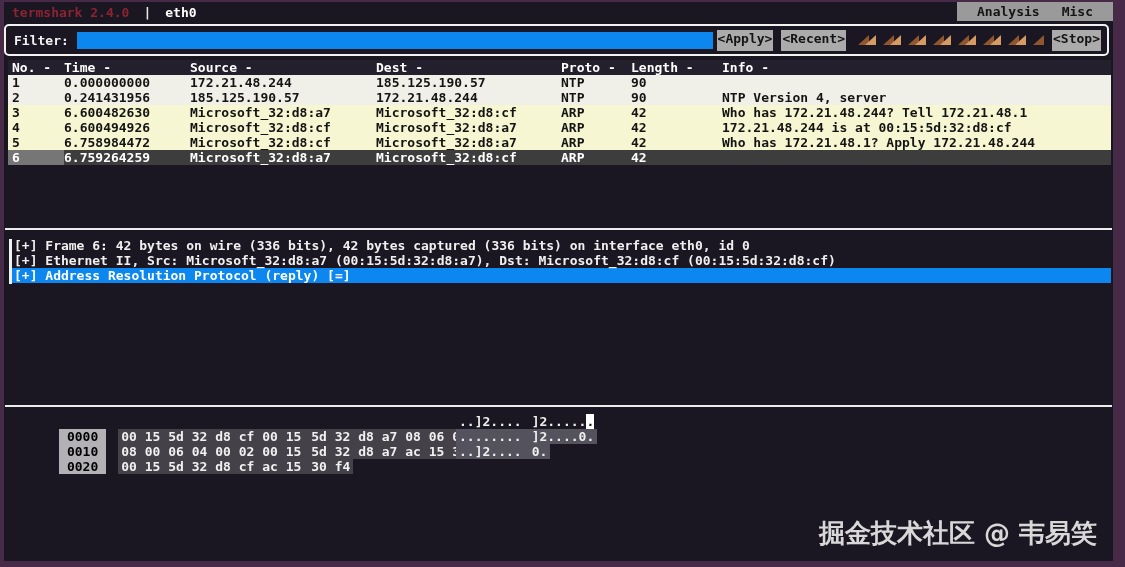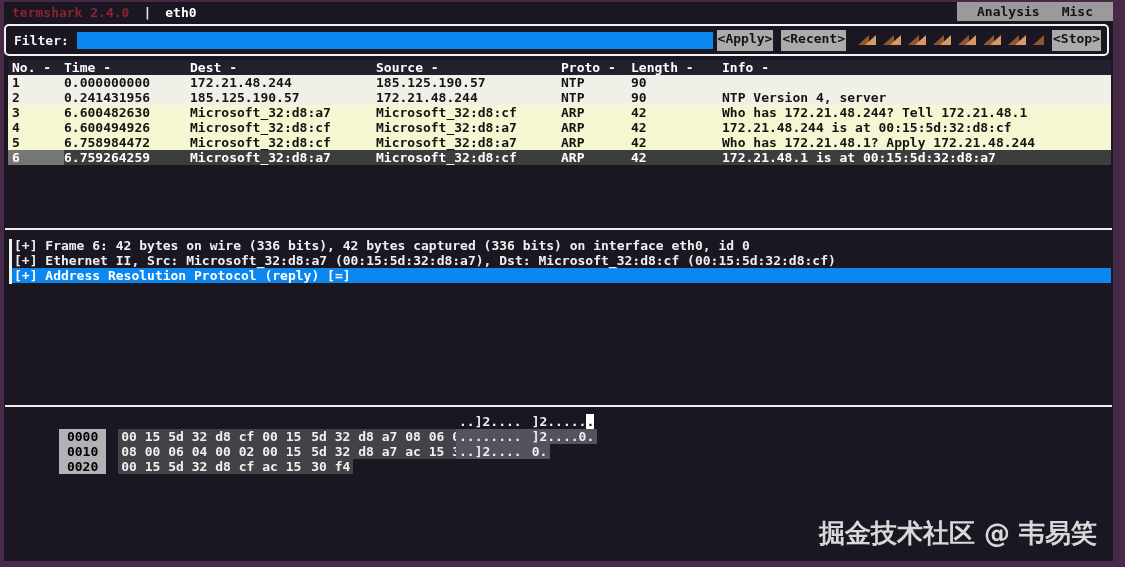--- a/index.html
+++ b/index.html
@@ -146,22 +146,22 @@
           <i class="tri dark"></i>
         </span>
     </span>
     <span class="term-btn btn-stop">&lt;Stop&gt;</span>
   </div>
 
   <div class="plist">
     <div class="pgrid phead">
       <span>No. -</span>
       <span>Time -</span>
+      <span>Source -</span>
       <span>Dest -</span>
-      <span>Source -</span>
       <span>Proto -</span>
       <span>Length -</span>
       <span>Info -</span>
     </div>
 
     <div class="pgrid row-white">
       <span class="cell-no">1</span>
       <span>0.000000000</span>
       <span>172.21.48.244</span>
       <span>185.125.190.57</span>
@@ -204,21 +204,20 @@
       <span>42</span>
       <span>Who has 172.21.48.1? Apply 172.21.48.244</span>
     </div>
     <div class="pgrid row-selected">
       <span class="cell-no">6</span>
       <span>6.759264259</span>
       <span>Microsoft_32:d8:a7</span>
       <span>Microsoft_32:d8:cf</span>
       <span>ARP</span>
       <span>42</span>
-      <span>172.21.48.1 is at 00:15:5d:32:d8:a7</span>
     </div>
   </div>
 
   <div class="divider divider-1"></div>
 
   <div class="details">
     <div class="details-bar"></div>
     <div class="details-lines">
       <div class="dline">[+] Frame 6: 42 bytes on wire (336 bits), 42 bytes captured (336 bits) on interface eth0, id 0</div>
       <div class="dline">[+] Ethernet II, Src: Microsoft_32:d8:a7 (00:15:5d:32:d8:a7), Dst: Microsoft_32:d8:cf (00:15:5d:32:d8:cf)</div>

